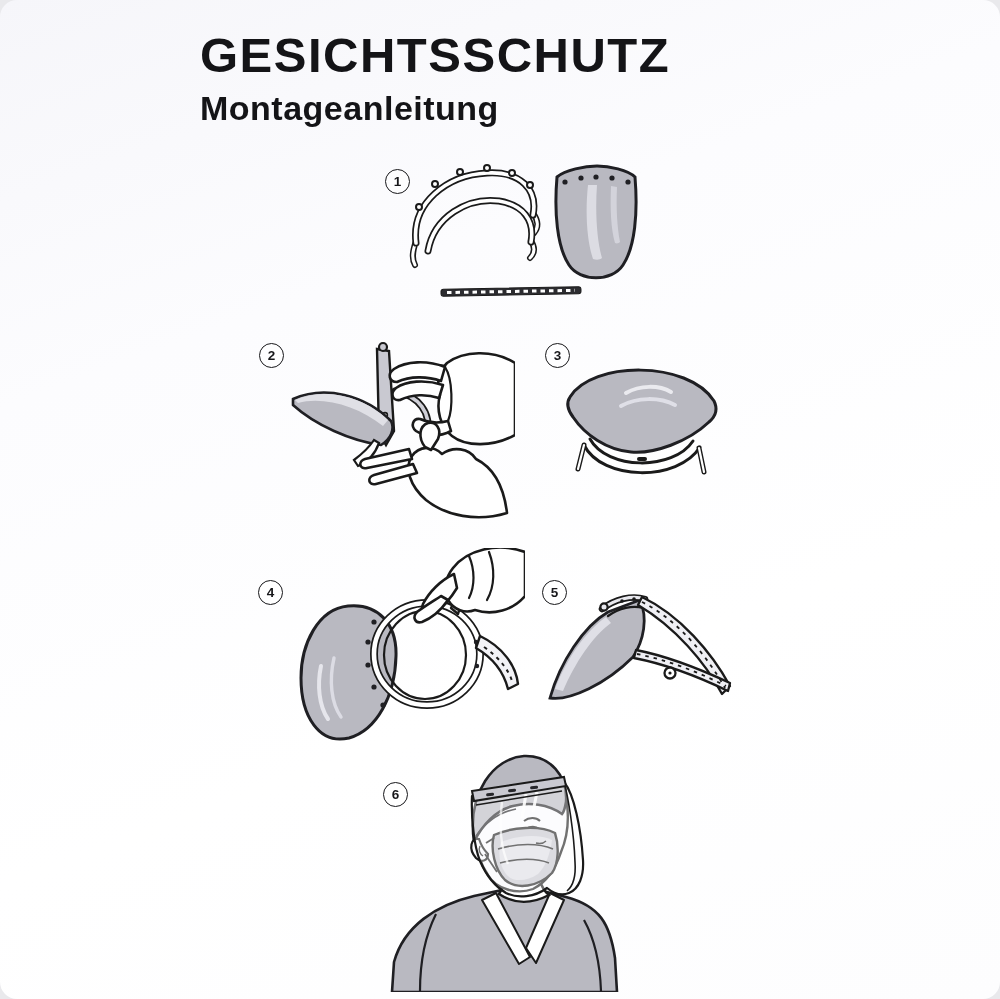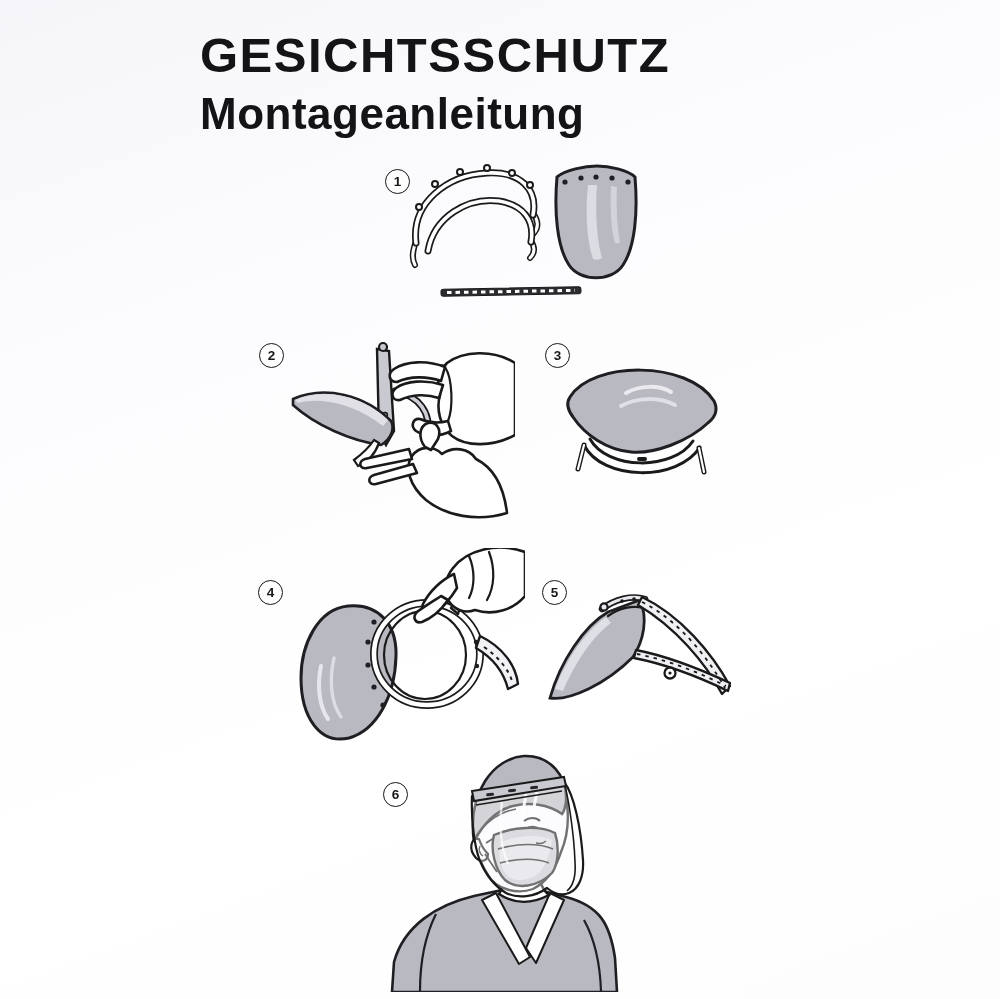--- a/index.html
+++ b/index.html
@@ -1,23 +1,23 @@
 <!DOCTYPE html>
 <html><head>
 <meta charset="utf-8">
 <style>
   html,body{margin:0;padding:0;background:#e9e9ec;}
   .sheet{
     position:relative;width:1000px;height:999px;overflow:hidden;
     background:linear-gradient(160deg,#f6f6fa 0%,#fcfcfe 30%,#ffffff 65%,#fdfdfe 100%);
-    font-family:"Liberation Sans","DejaVu Sans",sans-serif;color:#17171a;
+    font-family:"Liberation Sans","DejaVu Sans",sans-serif;color:#17171a;border-radius:17px;
   }
   .hdr{position:absolute;left:200px;top:30px;}
   .hdr h1{margin:0;font-size:49px;line-height:1.05;font-weight:800;letter-spacing:1.5px;color:#141417;}
-  .hdr h2{margin:10px 0 0 0;font-size:44px;line-height:1.05;font-weight:700;letter-spacing:.5px;color:#141417;}
+  .hdr h2{margin:10px 0 0 0;font-size:34px;line-height:1.05;font-weight:700;letter-spacing:.5px;color:#141417;}
   .step{position:absolute;}
   .step svg{position:absolute;left:0;top:0;width:100%;height:100%;}
   .badge{
     position:absolute;z-index:5;width:23px;height:23px;border:1.8px solid #17171a;border-radius:50%;
     display:flex;align-items:center;justify-content:center;
     font-size:13.5px;font-weight:700;background:rgba(255,255,255,.6);
   }
 </style>
 </head>
 <body>

